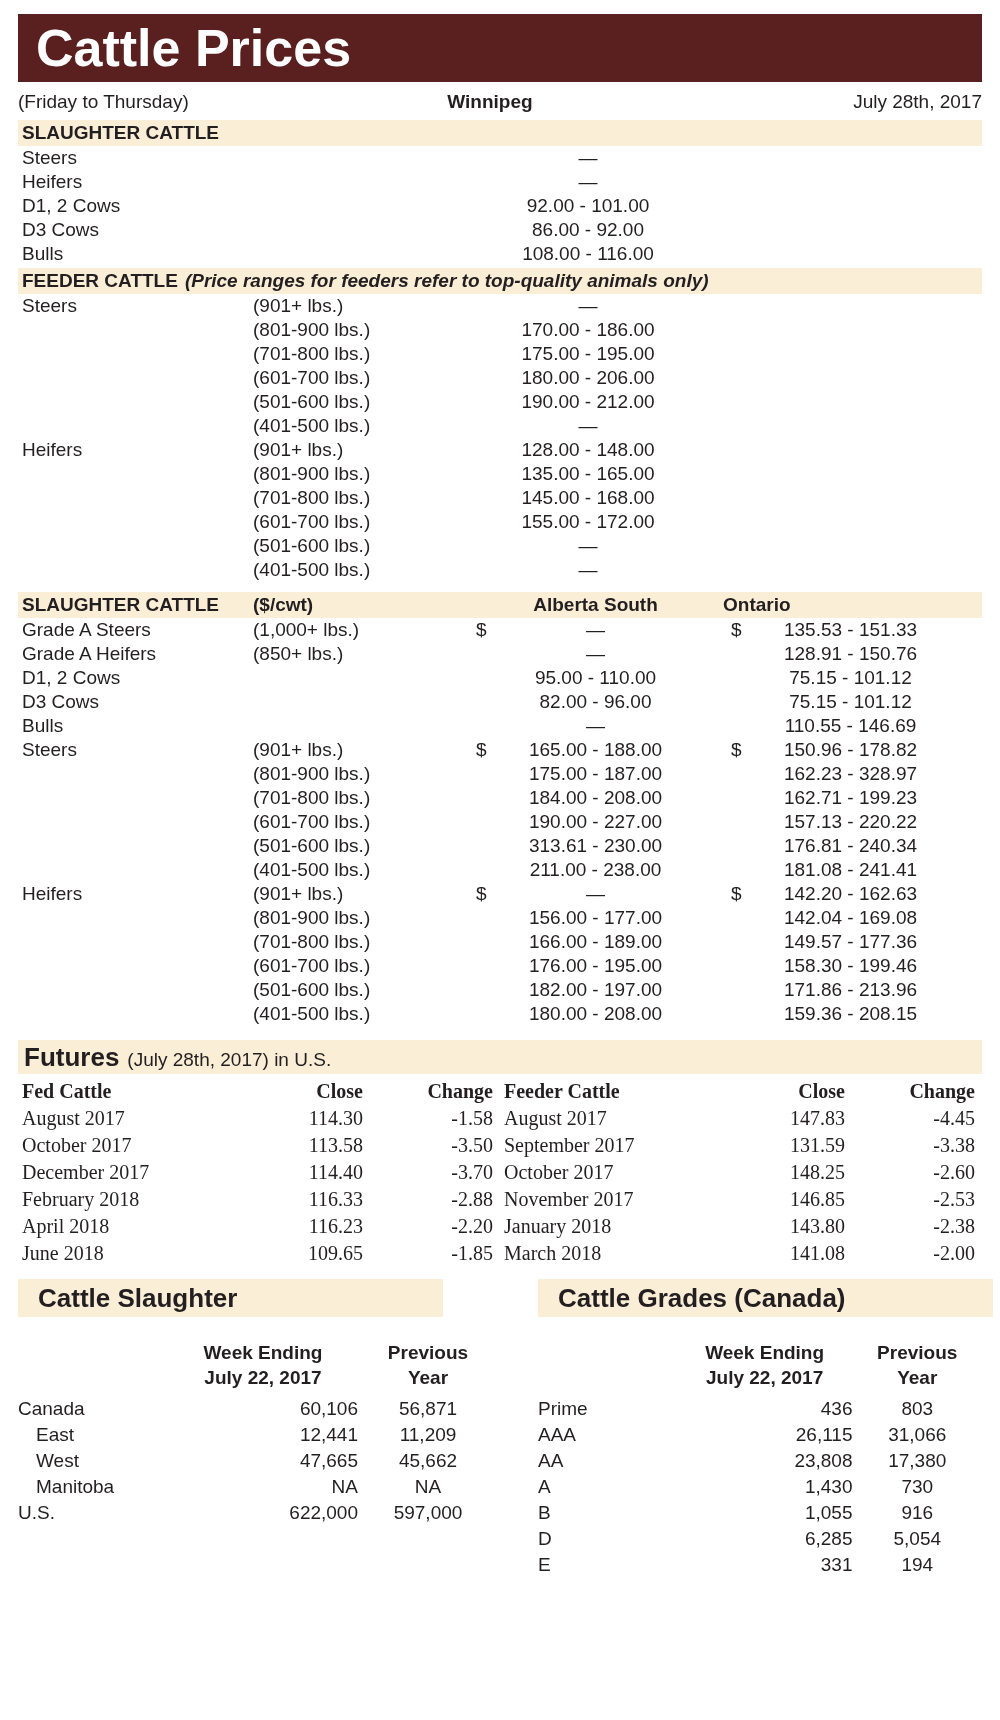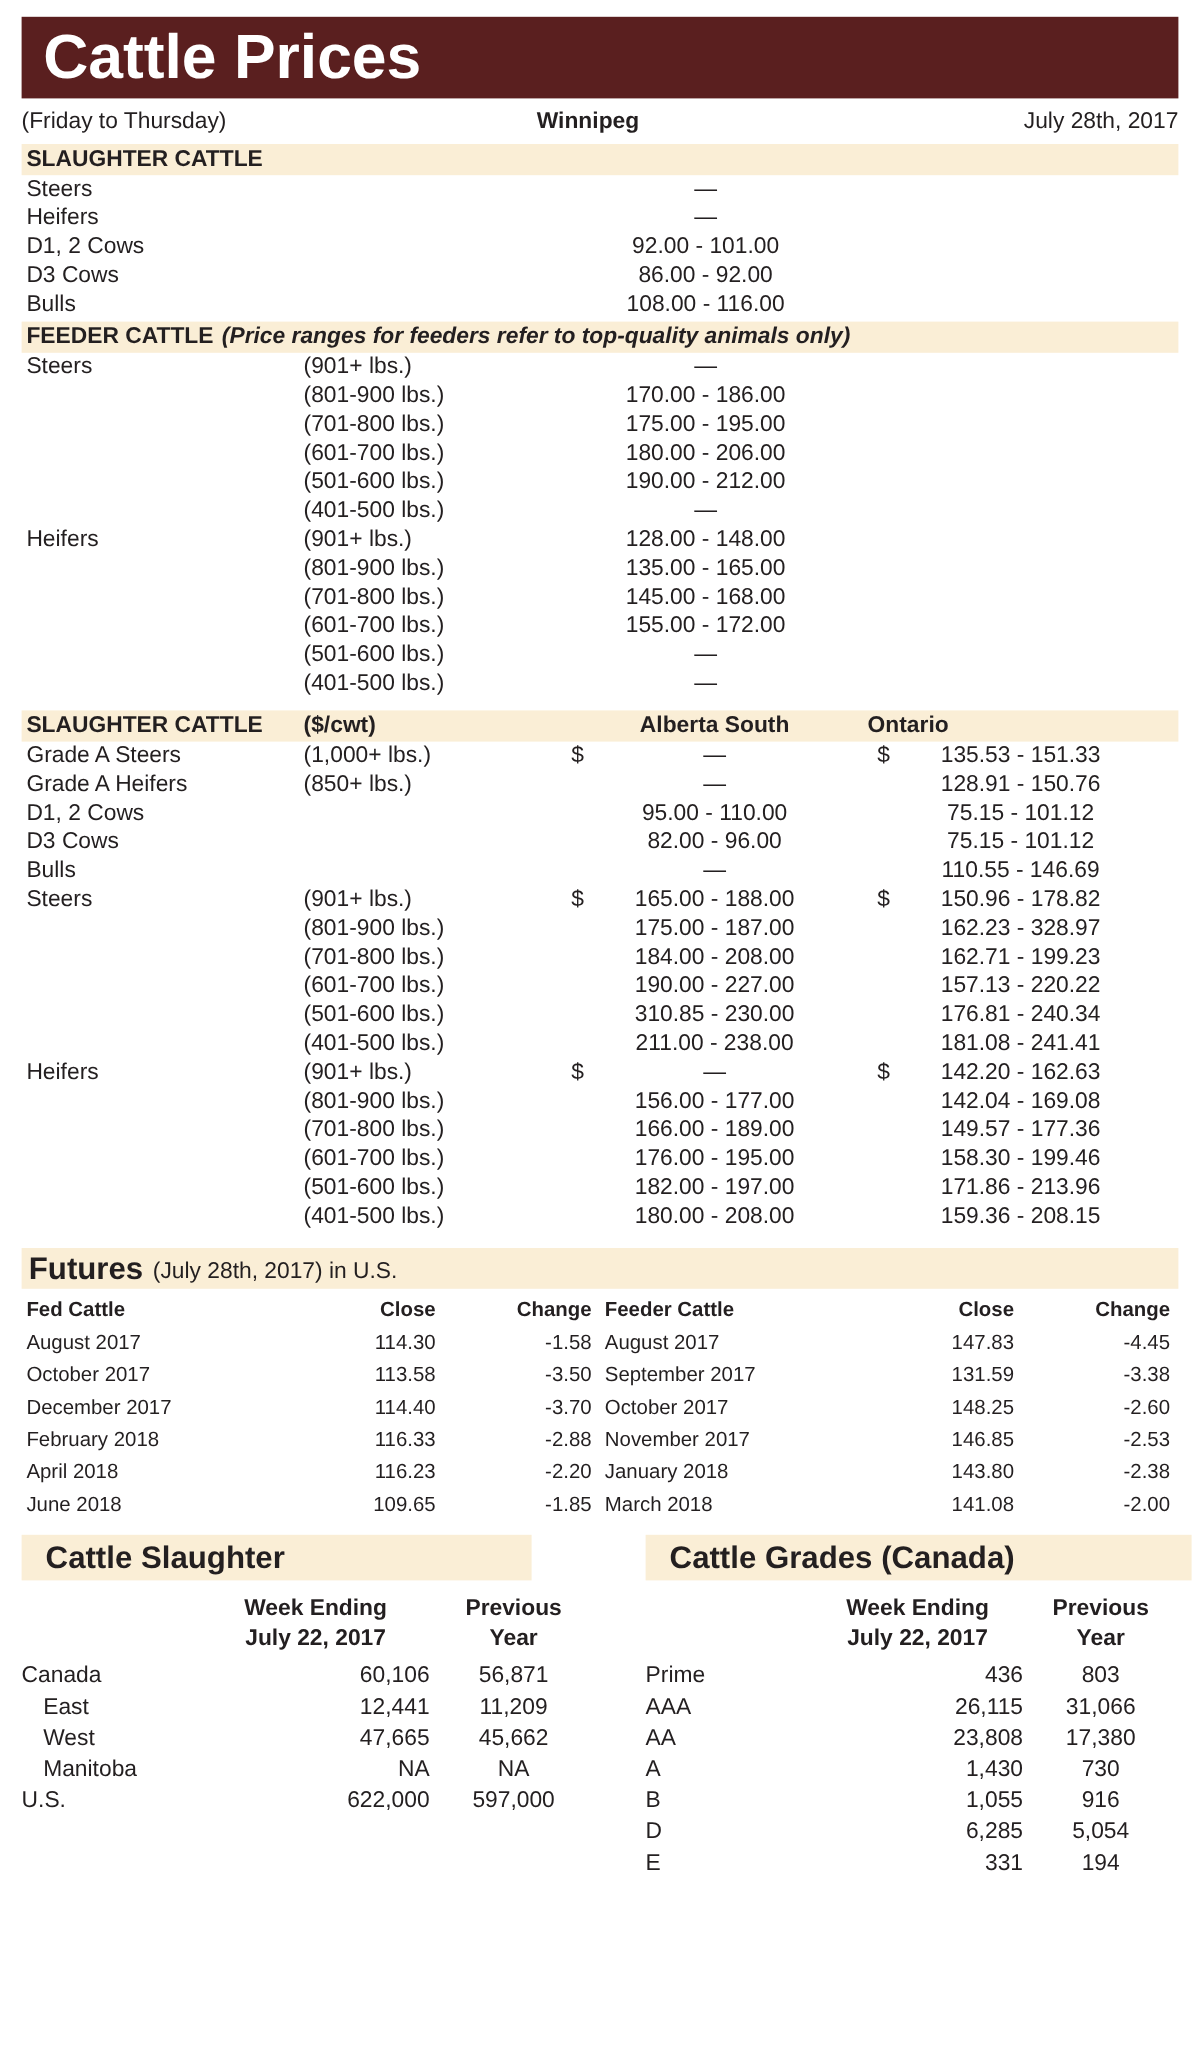--- a/index.html
+++ b/index.html
@@ -121,21 +121,22 @@
 
   .fut-grid {
     display: flex;
     margin: 4px 18px 0 18px;
   }
   .fut-col { width: 50%; }
   .fut-row {
     display: flex;
     height: 27px;
     align-items: center;
-    font-size: 17px;
+    font-size: 20px;
+    font-family: Liberation Serif, serif;
   }
   .fut-row.hdr { font-weight: bold; }
   .f-name { width: 215px; padding-left: 4px; box-sizing: border-box;}
   .f-close { width: 130px; text-align: right; }
   .f-change { width: 130px; text-align: right; }
 
   
   .bottom {
     display: flex;
     margin: 12px 18px 0 18px;
@@ -151,21 +152,21 @@
     font-weight: bold;
     padding-left: 20px;
     box-sizing: border-box;
   }
   .b-title.w1 { width: 425px; }
   .b-title.w2 { width: 455px; }
   .b-hdr {
     display: flex;
     font-size: 19px;
     font-weight: bold;
-    padding-top: 12px;
+    padding-top: 24px;
   }
   .b-hdr .cname { width: 150px; }
   .b-hdr .cwk { width: 190px; text-align: center; line-height: 1.3;}
   .b-hdr .cpv { width: 140px; text-align: center; line-height: 1.3;}
   .b-row {
     display: flex;
     font-size: 19px;
     height: 26px;
     align-items: center;
   }
@@ -345,21 +346,21 @@
       </div>
       <div class="row3">
         <span class="c-label"></span>
         <span class="c-weight">(601-700 lbs.)</span>
         <span class="c-ab">190.00 - 227.00</span>
         <span class="c-on">157.13 - 220.22</span>
       </div>
       <div class="row3">
         <span class="c-label"></span>
         <span class="c-weight">(501-600 lbs.)</span>
-        <span class="c-ab">310.85 - 230.00</span>
+        <span class="c-ab">313.61 - 230.00</span>
         <span class="c-on">176.81 - 240.34</span>
       </div>
       <div class="row3">
         <span class="c-label"></span>
         <span class="c-weight">(401-500 lbs.)</span>
         <span class="c-ab">211.00 - 238.00</span>
         <span class="c-on">181.08 - 241.41</span>
       </div>
       <div class="row3">
         <span class="c-label">Heifers</span>

